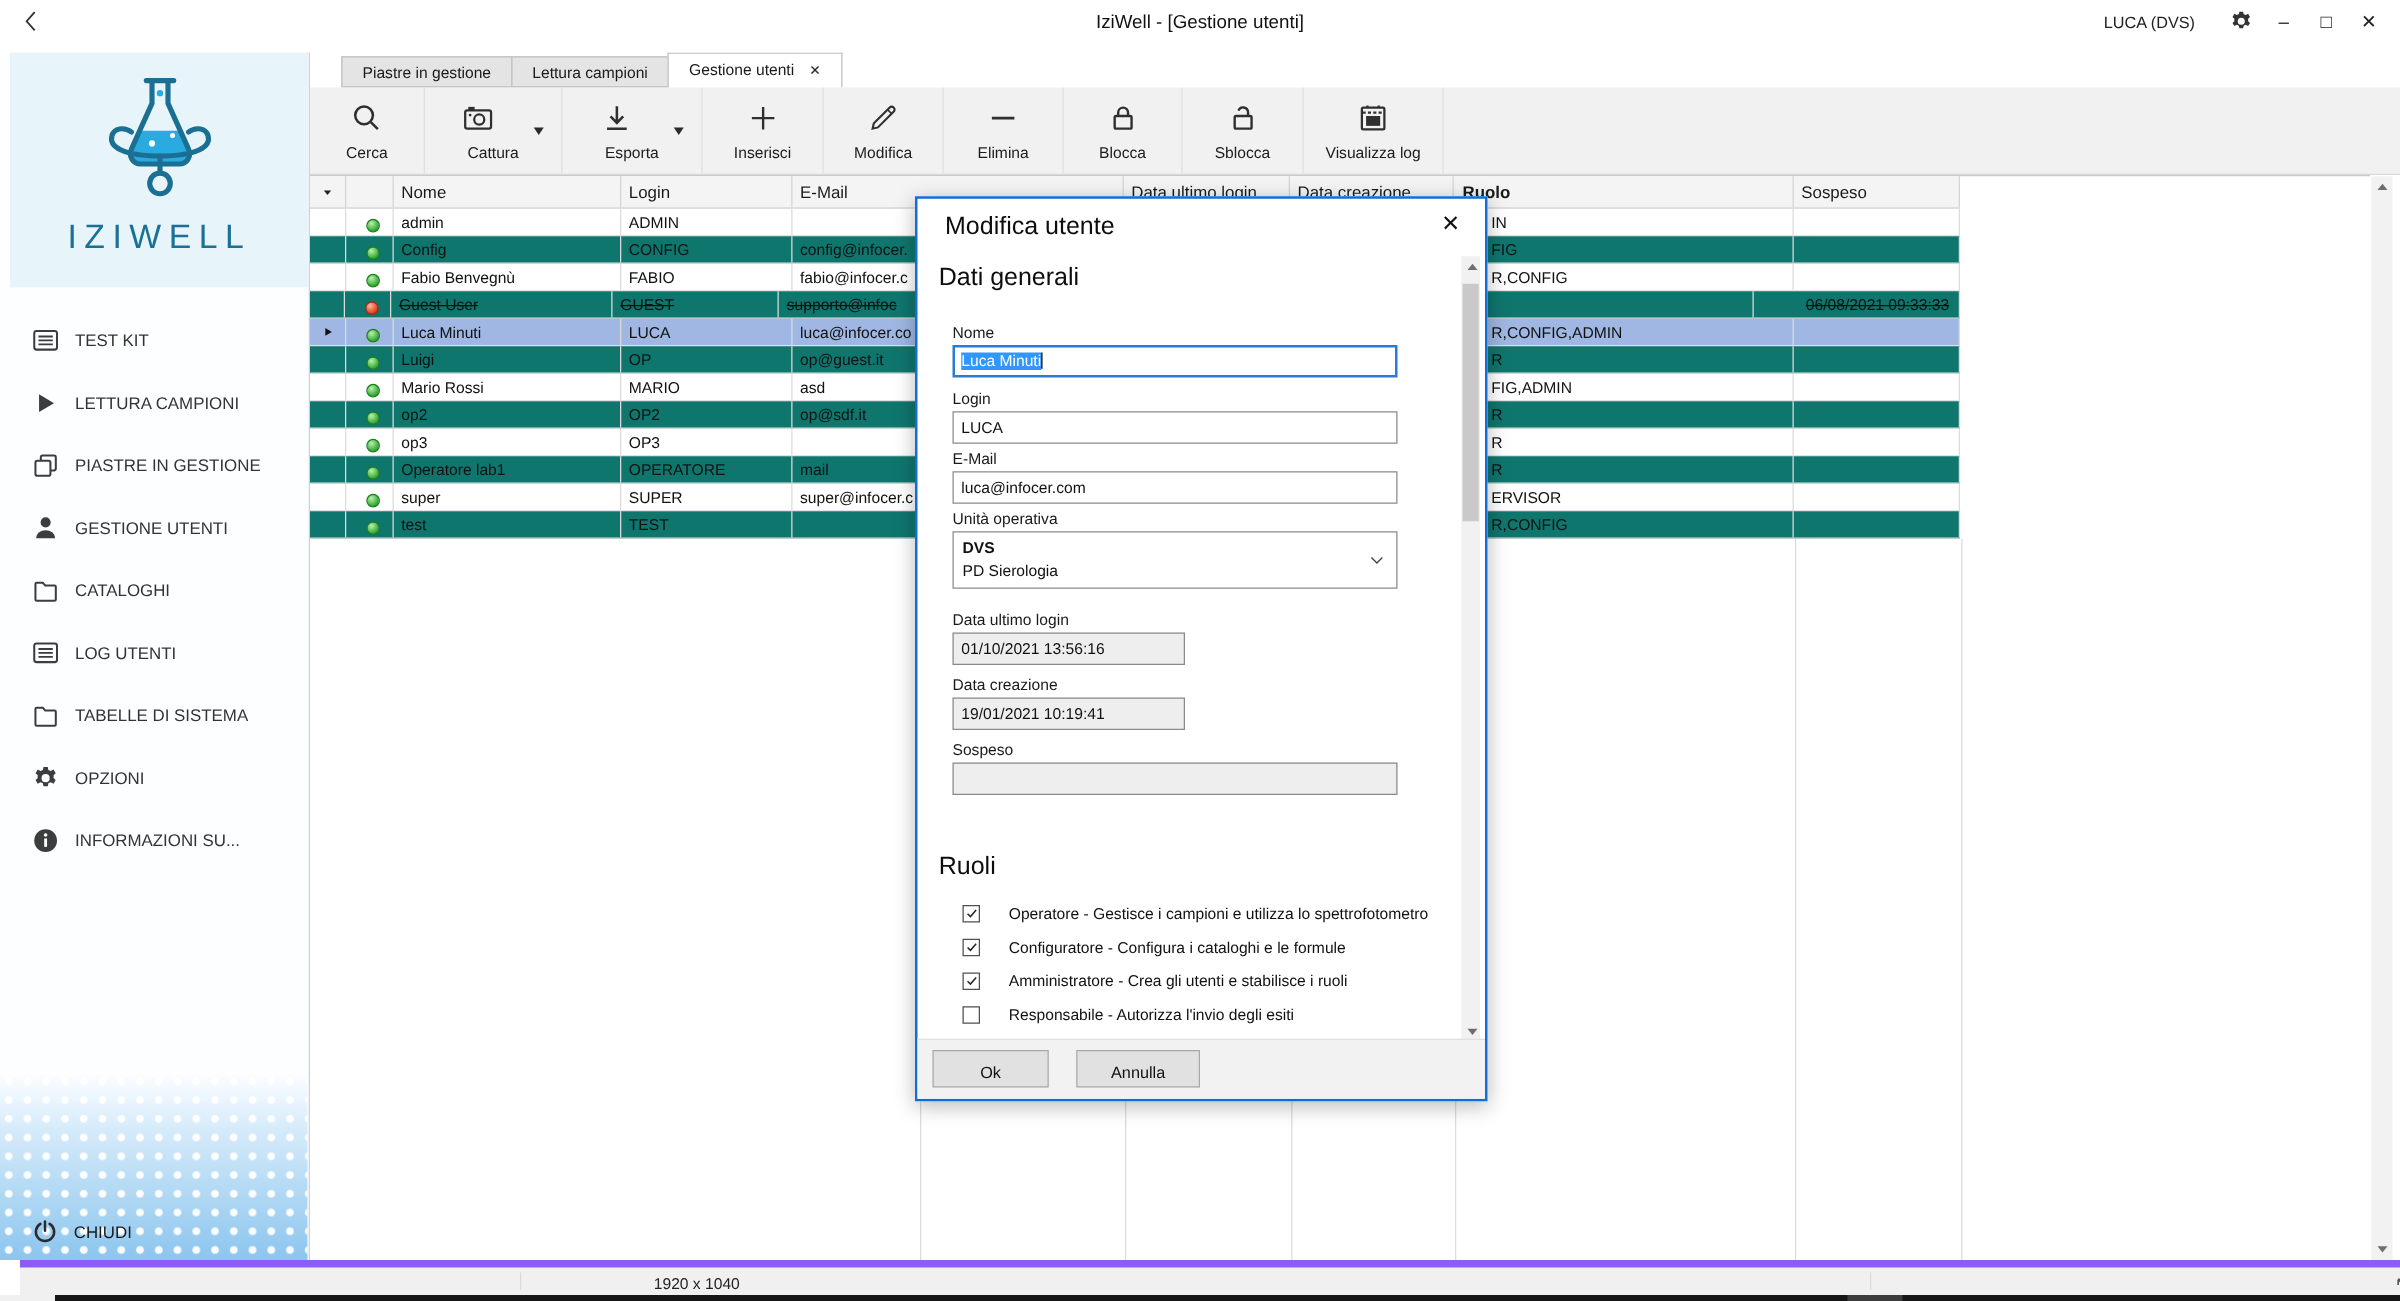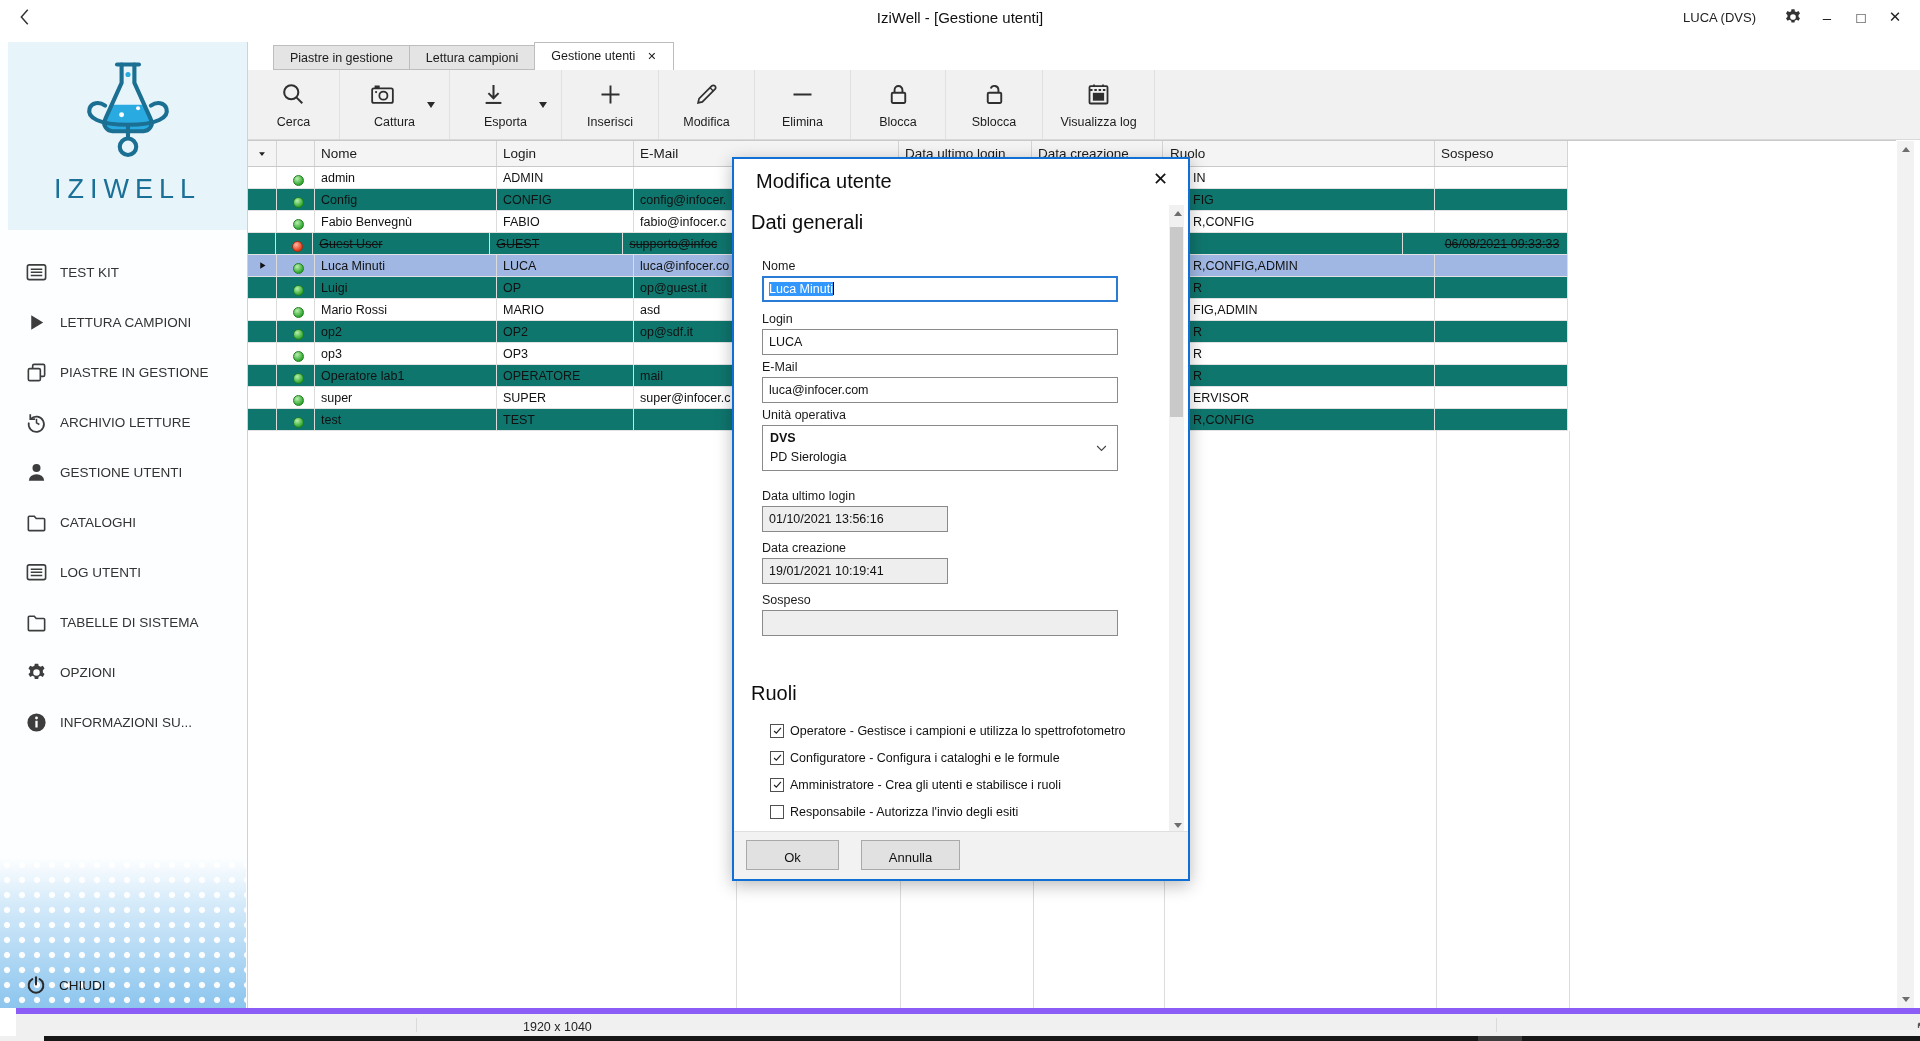--- a/index.html
+++ b/index.html
@@ -101,21 +101,21 @@
   .inp.nfocus{border:2px solid #2a7bd4;padding:4px 5px}
   .seltxt{background:#3297fd;color:#fff}
   .caret{display:inline-block;width:1px;height:13px;background:#000;vertical-align:-2px}
   .combo{position:absolute;left:28px;top:266px;width:356px;height:46px;border:1px solid #8a8a8a;
          box-sizing:border-box;background:#fff;cursor:pointer}
   .combo .l1{position:absolute;left:7px;top:5px;font-size:12.5px;font-weight:bold;color:#111}
   .combo .l2{position:absolute;left:7px;top:24px;font-size:12.5px;color:#111}
   .combo .chev{position:absolute;right:8px;top:15px;width:15px;height:15px;color:#444}
   .combo .chev svg{width:15px;height:15px}
   .roles{position:absolute;left:36px;top:558px;right:44px}
-  .role{display:flex;align-items:center;gap:6px;height:27px;font-size:12.5px;color:#111}
+  .role{display:flex;align-items:center;gap:23px;height:27px;font-size:12.5px;color:#111}
   .cb{width:14px;height:14px;border:1px solid #4f4f4f;background:#fff;box-sizing:border-box;
       flex:0 0 14px;color:#222;position:relative;cursor:pointer}
   .cb svg{width:11px;height:11px;position:absolute;left:0.5px;top:0.5px}
   .dlg-scroll{position:absolute;right:4px;top:46px;width:15px;height:629px;background:#f1f1f1}
   .dlg-scroll .thumb{position:absolute;left:1px;right:1px;top:22px;height:190px;background:#c9c9c9}
   .dlg-footer{position:absolute;left:0;right:0;bottom:0;height:47px;background:#f2f2f2;border-top:1px solid #e0e0e0}
   .btn{position:absolute;top:8px;height:30px;background:#e1e1e1;border:1px solid #a9a9a9;
        font-size:13px;color:#111;text-align:center;padding-top:6px;box-sizing:border-box;cursor:pointer;
        font-family:"Liberation Sans",sans-serif}
   #btn-ok{left:12px;width:93px}
@@ -188,30 +188,20 @@
           <svg viewBox="0 0 24 24">
             <rect x="8" y="3.5" width="12.5" height="12.5" rx="1.5" fill="none" stroke="currentColor" stroke-width="1.7"></rect>
             <rect x="3.5" y="8" width="12.5" height="12.5" rx="1.5" fill="#fdfeff" stroke="currentColor" stroke-width="1.7"></rect>
           </svg>
         </span>
         <span>PIASTRE IN GESTIONE</span>
       </div>
       <div class="nav-item">
         <span class="nicon">
           <svg viewBox="0 0 24 24">
-            <path d="M5.5 3.5v5h5" fill="none" stroke="currentColor" stroke-width="1.8"></path>
-            <path d="M6 8.3A8 8 0 1 1 4 12" fill="none" stroke="currentColor" stroke-width="1.8"></path>
-            <path d="M12 8v4.3l3 1.8" fill="none" stroke="currentColor" stroke-width="1.6"></path>
-          </svg>
-        </span>
-        <span>ARCHIVIO LETTURE</span>
-      </div>
-      <div class="nav-item">
-        <span class="nicon">
-          <svg viewBox="0 0 24 24">
             <circle cx="12" cy="7.2" r="4.2" fill="currentColor"></circle>
             <path d="M4 20.5a8 6.8 0 0 1 16 0Z" fill="currentColor"></path>
           </svg>
         </span>
         <span>GESTIONE UTENTI</span>
       </div>
       <div class="nav-item">
         <span class="nicon">
           <svg viewBox="0 0 24 24">
             <path d="M3.5 19.5v-13a1 1 0 0 1 1-1h5.2l2 2.3h7.8a1 1 0 0 1 1 1v10.7a1 1 0 0 1-1 1h-15a1 1 0 0 1-1-1Z" fill="none" stroke="currentColor" stroke-width="1.7"></path>
@@ -367,21 +357,21 @@
         <svg viewBox="0 0 24 24">
           <path d="M5 8h14l-7 9Z" fill="currentColor"></path>
         </svg>
       </div>
       <div class="hcell" style="width: 38px;"></div>
       <div class="hcell" style="width: 182px;">Nome</div>
       <div class="hcell" style="width: 137px;">Login</div>
       <div class="hcell" style="width: 265px;">E-Mail</div>
       <div class="hcell" style="width: 133px;">Data ultimo login</div>
       <div class="hcell" style="width: 131px;">Data creazione</div>
-      <div class="hcell" style="width: 272px; padding-left: 7px;">Ruolo</div>
+      <div class="hcell" style="width: 272px; padding-left: 7px; font-weight: bold;">Ruolo</div>
       <div class="hcell" style="width: 133px;">Sospeso</div>
     </div>
   <div id="grows">
       <div class="grow">
         <div class="cell ind" style="width: 29px;"></div>
         <div class="cell" style="width: 38px;">
           <div class="dot green"></div>
         </div>
         <div class="cell" style="width: 182px;">admin</div>
         <div class="cell" style="width: 137px;">ADMIN</div>

